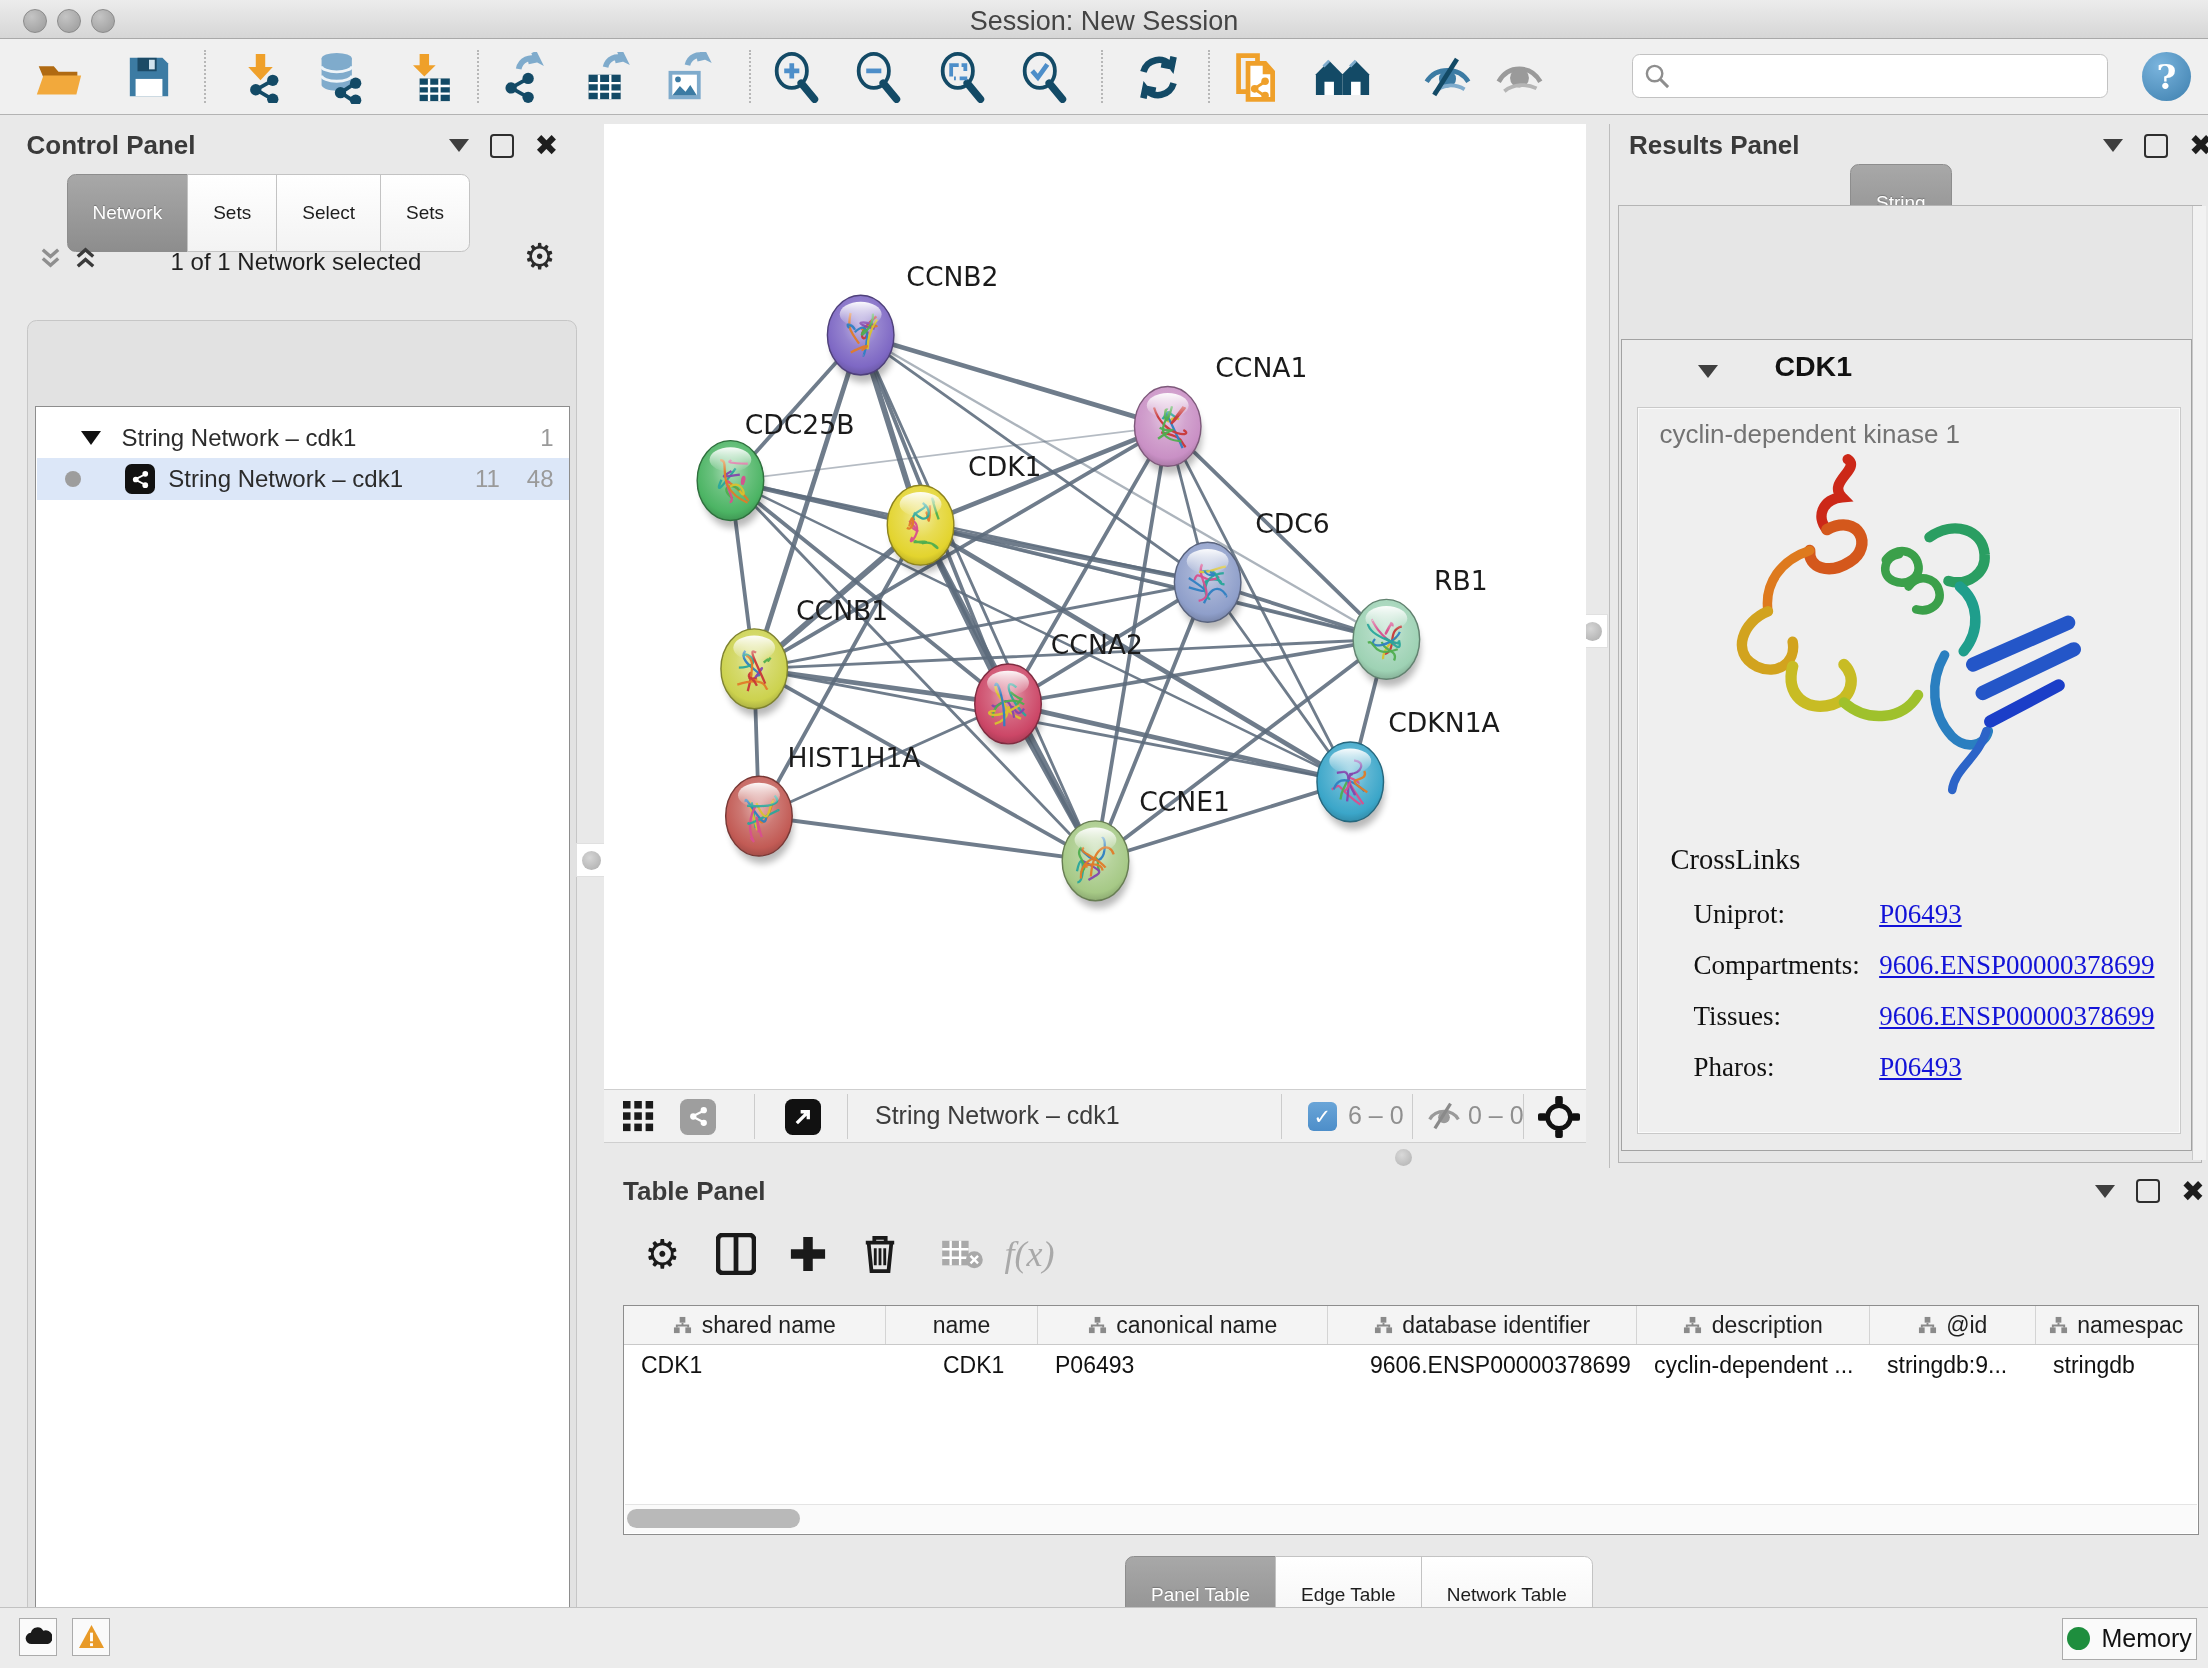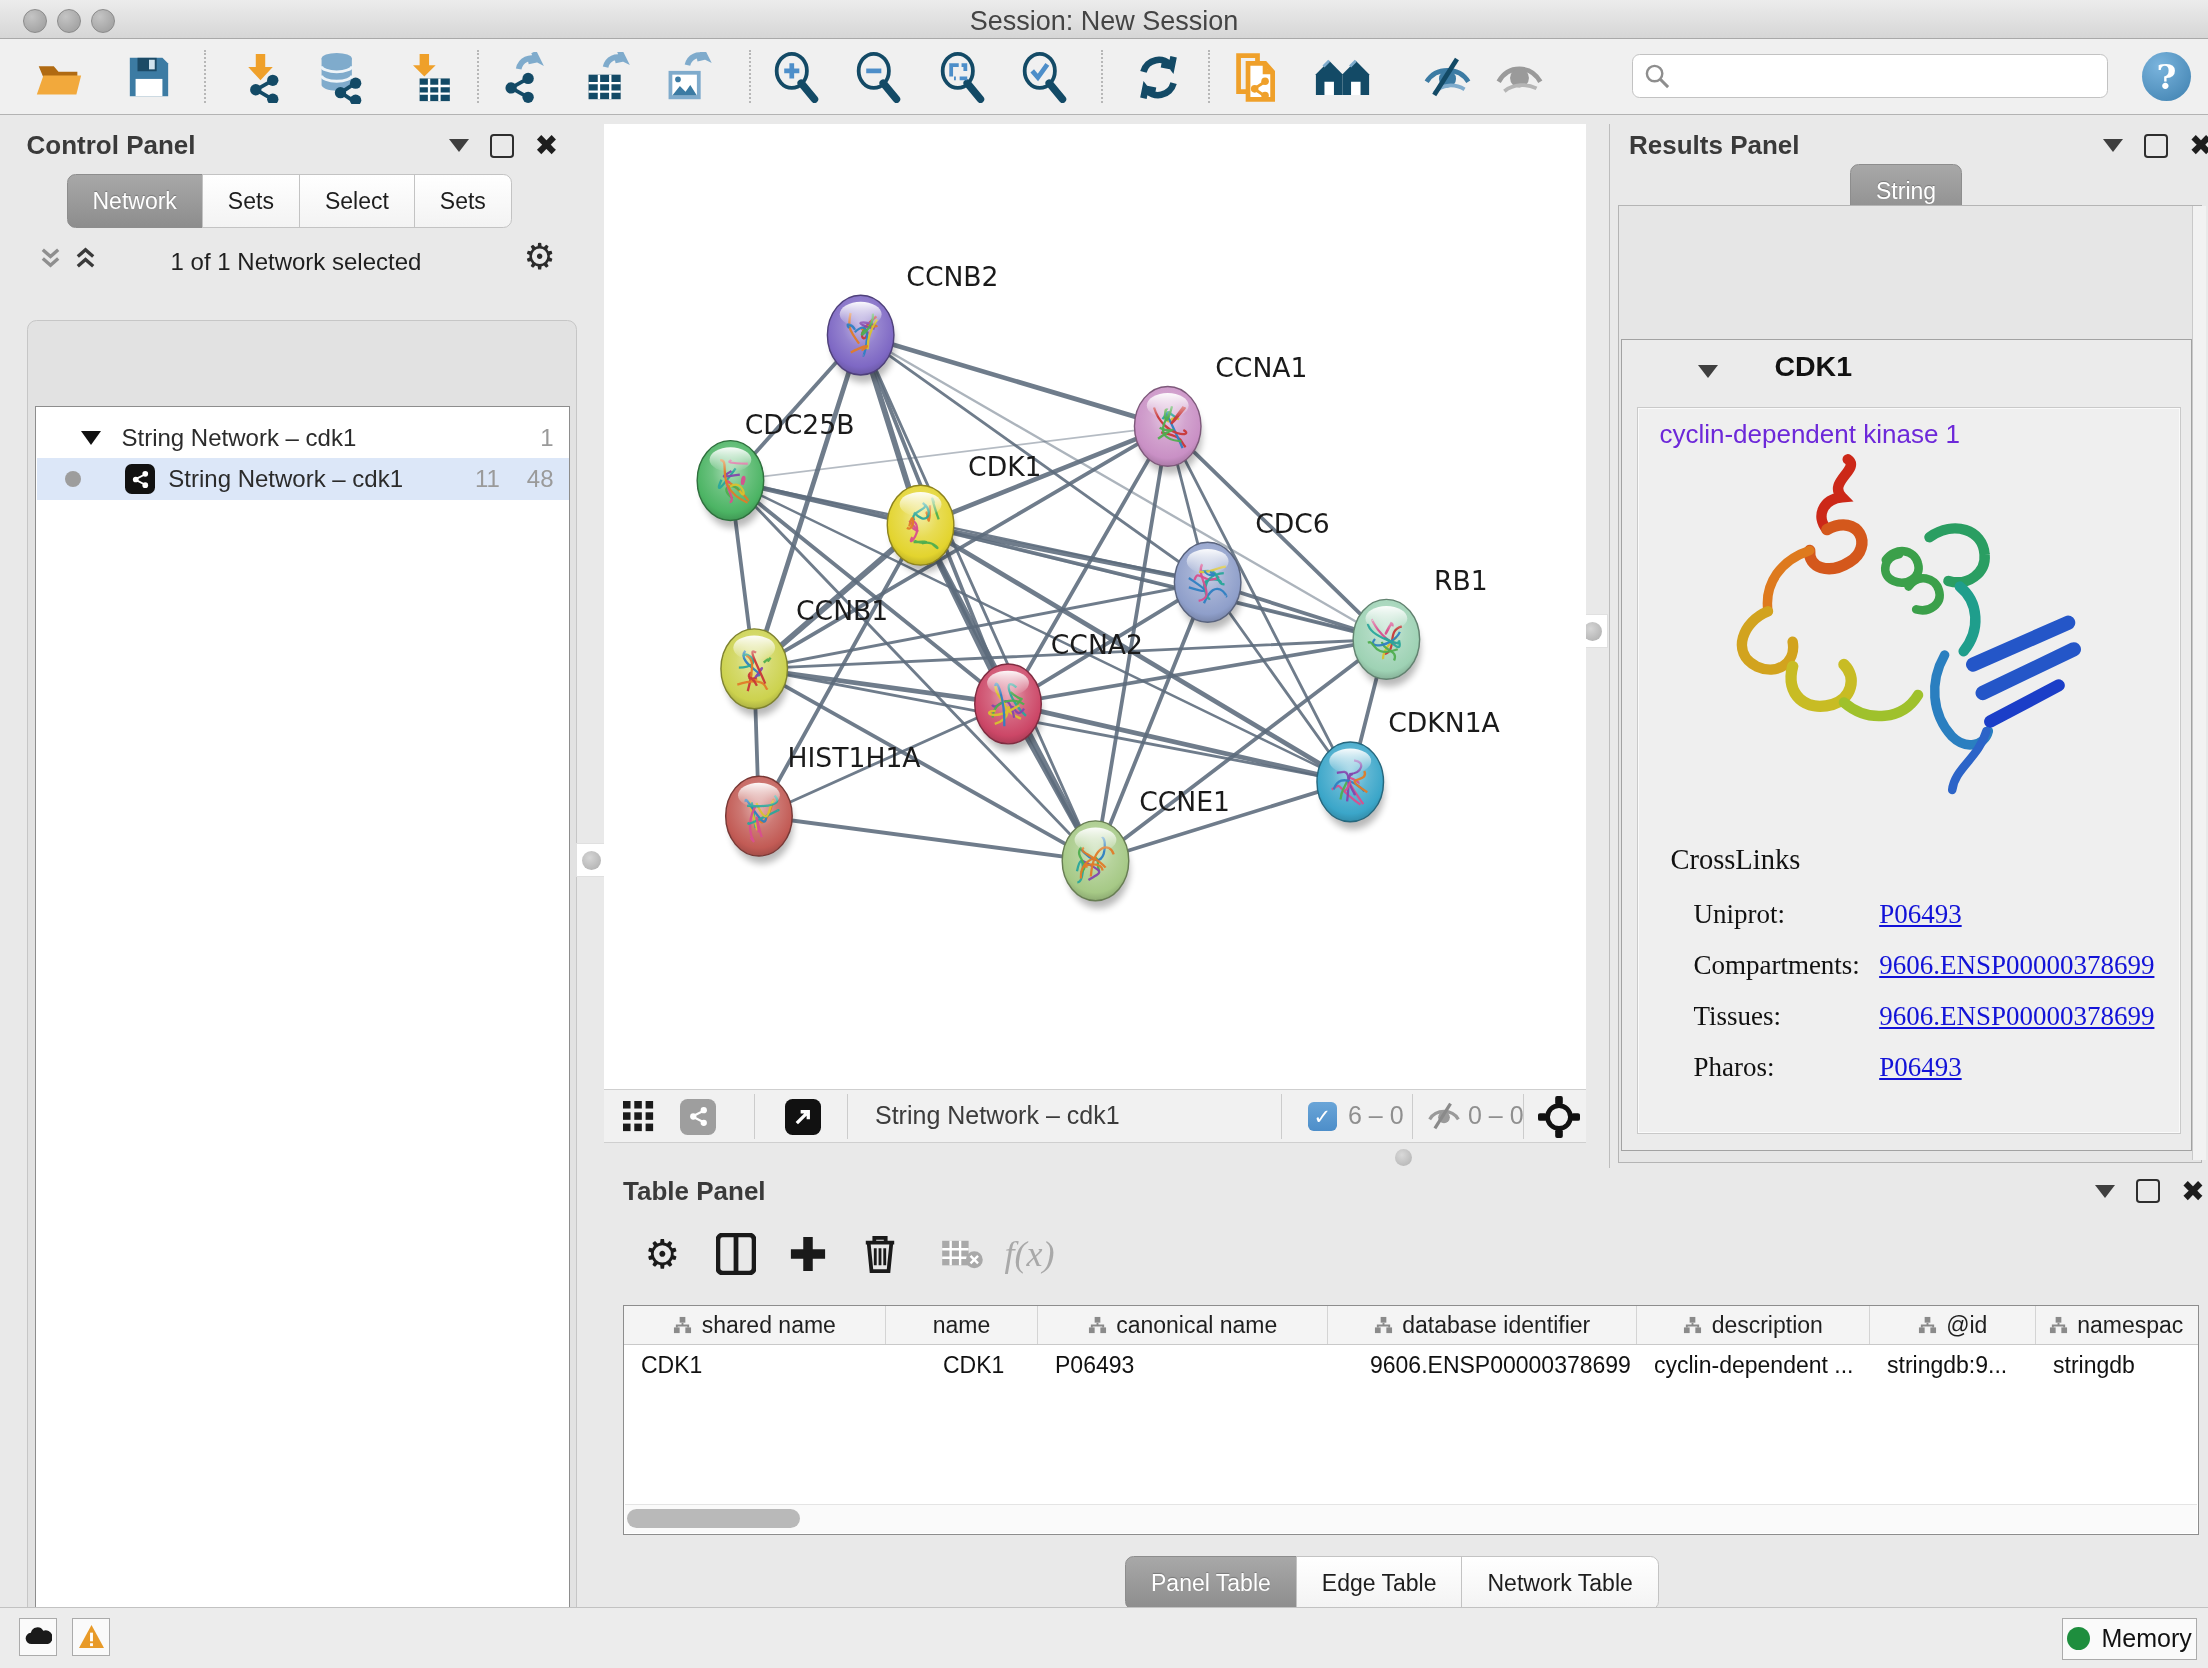--- a/index.html
+++ b/index.html
@@ -33,22 +33,22 @@
   
   .ptitle{font-size:26px;color:#3a3a3a;font-weight:bold;}
   .wbtns{display:flex;align-items:center;gap:21px;}
   .w-caret{width:0;height:0;border-left:10.5px solid transparent;border-right:10.5px solid transparent;
       border-top:13.3px solid #3f3f3f;}
   .w-float{width:20px;height:20px;border:2.9px solid #2e2e2e;border-radius:3.8px;}
   .w-close{font-size:28.5px;font-weight:bold;color:#1d1d1d;line-height:21px;}
 
   
   .seg{display:flex;}
-  .seg .tab{height:44px;line-height:44px;padding:4px 25px;background:linear-gradient(#ffffff,#f3f3f3);
-      border:1px solid #c3c3c3;margin-left:-1px;font-size:23px;color:#1d1d1d;text-align:left;}
+  .seg .tab{height:44px;line-height:44px;padding:16px 25px;background:linear-gradient(#ffffff,#f3f3f3);
+      border:1px solid #c3c3c3;margin-left:-1px;font-size:19px;color:#1d1d1d;text-align:left;}
   .seg .tab:first-child{border-radius:8.6px 0 0 8.6px;margin-left:0;}
   .seg .tab:last-child{border-radius:0 8.6px 8.6px 0;}
   .seg .tab.sel{background:linear-gradient(#a8a8a8,#8d8d8d);color:#fff;border-color:#8d8d8d;
       text-shadow:0 -1px 1px rgba(0,0,0,.25);}
   .seg .tab.single{border-radius:8.6px;}
 
   
   .cp-sunken{left:17px;top:196px;width:548px;height:1402px;background:#e2e2e2;
       border:1px solid #c6c6c6;border-radius:9.5px;}
   .cp-list{left:25px;top:282px;width:535px;height:1314px;background:#fff;border:1px solid #8d8d8d;box-sizing:border-box;}
@@ -726,21 +726,21 @@
 
   <div class="rp-sunken"></div>
   <div class="rp-scroll"></div>
 
 
   <div class="rp-box" style="left:11.4px;top:215px;width:571px;height:812px">
     <span class="w-caret" style="position:absolute;left:76px;top:25px"></span>
     <div style="position:absolute;left:152px;top:9.5px;font-size:28.5px;font-weight:bold;color:#111">CDK1</div>
 
     <div class="rp-inner">
-      <div style="position:absolute;left:21px;top:11.4px;font-size:26px;color:#6d28d9">cyclin-dependent kinase 1</div>
+      <div style="position:absolute;left:21px;top:11.4px;font-size:26px;color:#737373">cyclin-dependent kinase 1</div>
 
       <svg style="position:absolute;left:67px;top:38px" width="409" height="380" viewBox="0 0 430 400">
         <g fill="none" stroke-linecap="round">
           <path d="M150 14 c14 10 -22 24 -6 40 c-20 2 -28 20 -16 34" stroke="#cc2818" stroke-width="11"></path>
           <path d="M128 88 c34 -18 50 18 24 34 c-22 14 -44 6 -42 -12" stroke="#d4581c" stroke-width="12"></path>
           <path d="M110 110 c-30 10 -48 34 -44 64" stroke="#de7a1e" stroke-width="10"></path>
           <path d="M66 174 c-26 10 -40 44 -12 58 c22 10 42 -4 38 -26" stroke="#d2a31e" stroke-width="11"></path>
           <path d="M92 232 c-8 30 14 48 42 40 c20 -6 26 -28 12 -42" stroke="#c8bc24" stroke-width="12"></path>
           <path d="M146 270 c26 22 62 18 78 -8" stroke="#9fc12c" stroke-width="11"></path>
           <path d="M190 120 c10 -14 30 -12 34 4 c4 14 -12 24 -26 18 c-14 -6 -10 -26 6 -28 m10 34 c10 -14 28 -10 32 4 c4 14 -10 24 -24 20" stroke="#3ba04a" stroke-width="9"></path>

